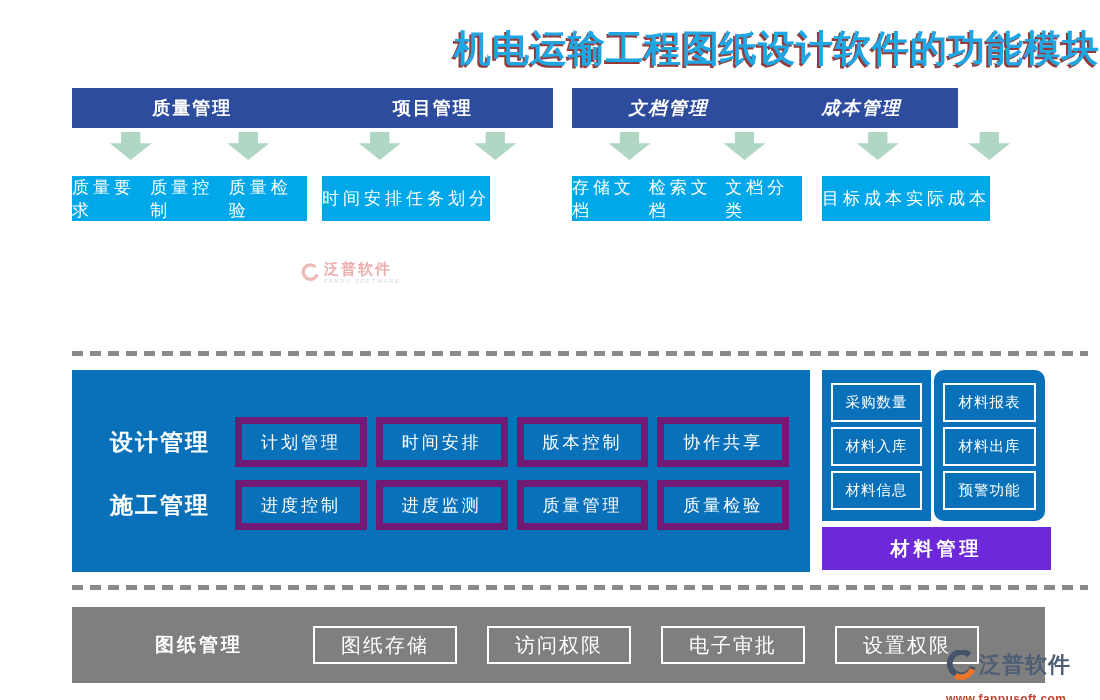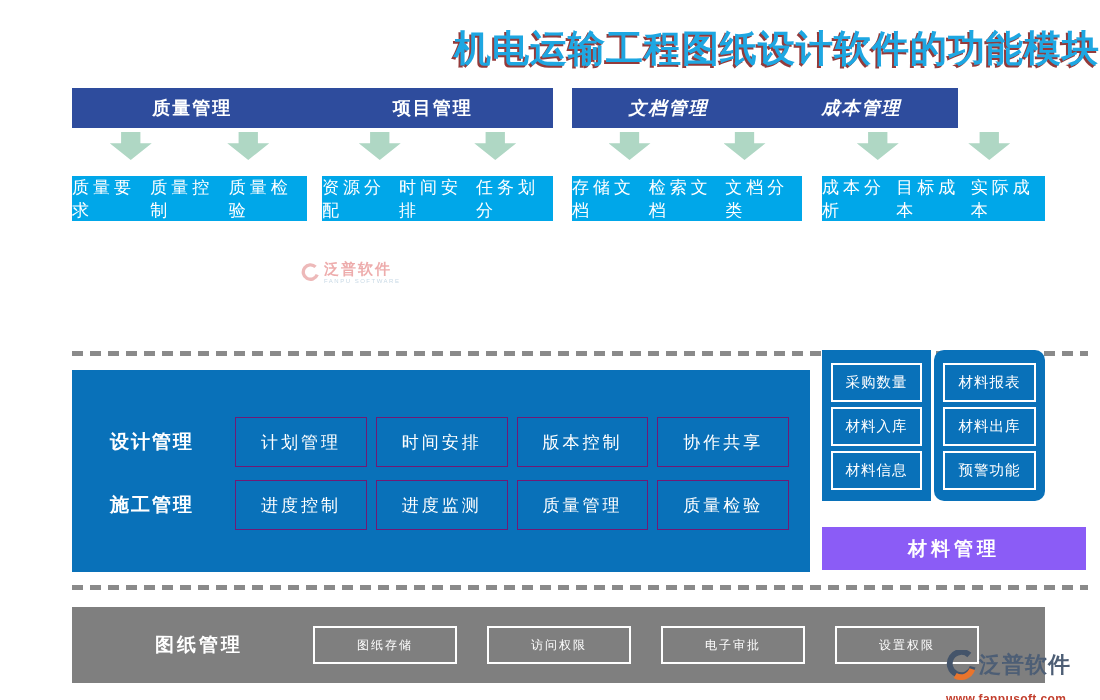--- a/index.html
+++ b/index.html
@@ -44,56 +44,56 @@
   }
   
   .main-panel{
     position:absolute;left:72px;top:370px;width:738px;height:202px;
     background:#0971B9;box-sizing:border-box;padding-top:47px;color:#fff;
   }
   .panel-row{display:flex;align-items:center;height:50px;padding-right:21px;gap:9px;}
   .panel-row + .panel-row{margin-top:13px;}
   .panel-label{
     width:154px;padding-left:38px;box-sizing:border-box;flex:none;
-    font-size:19px;font-weight:bold;letter-spacing:2px;
+    font-size:23px;font-weight:bold;letter-spacing:2px;
   }
   .panel-box{
-    flex:1;height:50px;border:1px solid #701a75;box-sizing:border-box;
+    flex:1;height:50px;border:7px solid #701a75;box-sizing:border-box;
     display:flex;align-items:center;justify-content:center;
     font-size:17px;letter-spacing:3px;
   }
   
   .mat-panel{
-    position:absolute;top:350px;height:151px;background:#0971B9;
+    position:absolute;top:370px;height:151px;background:#0971B9;
     box-sizing:border-box;padding:13px 9px 11px 9px;
     display:flex;flex-direction:column;gap:5px;color:#fff;
   }
   .mat-box{
     height:39px;border:2px solid #fff;box-sizing:border-box;flex:none;
     display:flex;align-items:center;justify-content:center;
     font-size:14.5px;letter-spacing:1px;
   }
   .mat-footer{
-    position:absolute;left:822px;top:527px;width:264px;height:43px;background:#8b5cf6;
+    position:absolute;left:822px;top:527px;width:229px;height:43px;background:#6d28d9;
     display:flex;align-items:center;justify-content:center;
     color:#fff;font-size:19px;font-weight:bold;letter-spacing:4px;
   }
   
   .gray-bar{
     position:absolute;left:72px;top:607px;width:973px;height:76px;background:#7F7F7F;
     display:flex;align-items:center;gap:30px;color:#fff;box-sizing:border-box;
   }
   .gray-label{
     width:211px;padding-left:83px;box-sizing:border-box;flex:none;
     font-size:19px;font-weight:bold;letter-spacing:3px;
   }
   .gray-box{
     width:144px;height:38px;border:2px solid #fff;box-sizing:border-box;flex:none;
     display:flex;align-items:center;justify-content:center;
-    font-size:12px;letter-spacing:2px;
+    font-size:20px;letter-spacing:2px;
   }
   
   .brand{position:absolute;left:946px;top:650px;width:152px;z-index:8;}
   .brand-row{display:flex;align-items:center;gap:3px;}
   .brand-name{font-size:22px;font-weight:bold;color:#4D5E75;letter-spacing:1px;}
   .brand-url{font-size:12px;font-weight:bold;color:#C3402F;margin-top:12px;letter-spacing:0.4px;}
   
   .watermark{
     position:absolute;left:300px;top:261px;display:flex;align-items:center;gap:4px;
     opacity:0.55;z-index:6;pointer-events:none;
@@ -134,31 +134,29 @@
     <div class="arrow"></div>
     <div class="arrow"></div>
   </div>
 
   <div class="col" style="left:72px;width:235px;">
     <div class="cyan-box">质量要求</div>
     <div class="cyan-box">质量控制</div>
     <div class="cyan-box">质量检验</div>
   </div>
   <div class="col" style="left:322px;width:231px;">
-    <div class="cyan-box">资源分配</div>
     <div class="cyan-box">时间安排</div>
     <div class="cyan-box">任务划分</div>
   </div>
   <div class="col" style="left:572px;width:230px;">
     <div class="cyan-box">存储文档</div>
     <div class="cyan-box">检索文档</div>
     <div class="cyan-box">文档分类</div>
   </div>
   <div class="col" style="left:822px;width:223px;">
-    <div class="cyan-box">成本分析</div>
     <div class="cyan-box">目标成本</div>
     <div class="cyan-box">实际成本</div>
   </div>
 
   <div class="watermark">
     <svg width="20" height="20" viewBox="0 0 36 36">
       <path d="M28 7 A13 13 0 1 0 31 21" stroke="#E08080" stroke-width="6" fill="none"></path>
     </svg>
     <div class="wm-text">
       <div class="wm-name">泛普软件</div>

